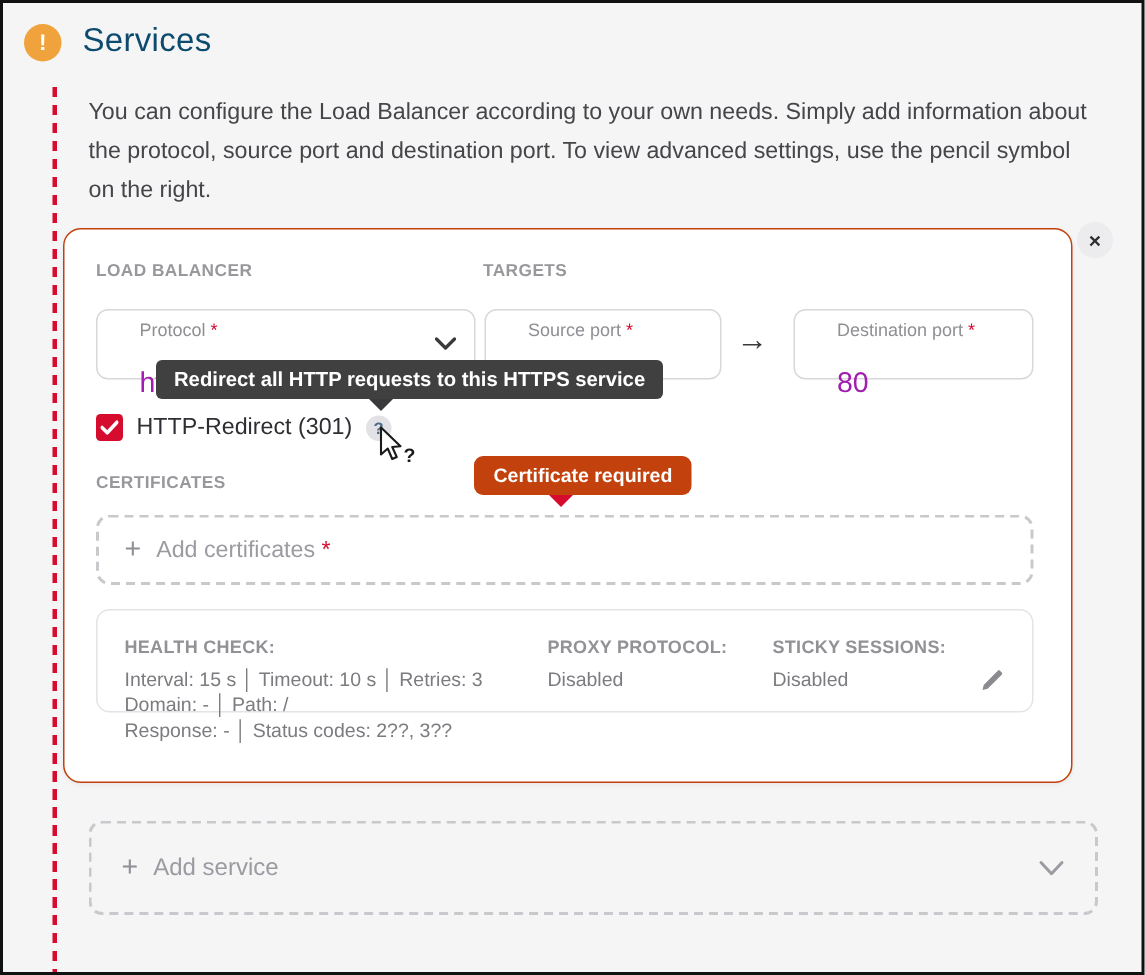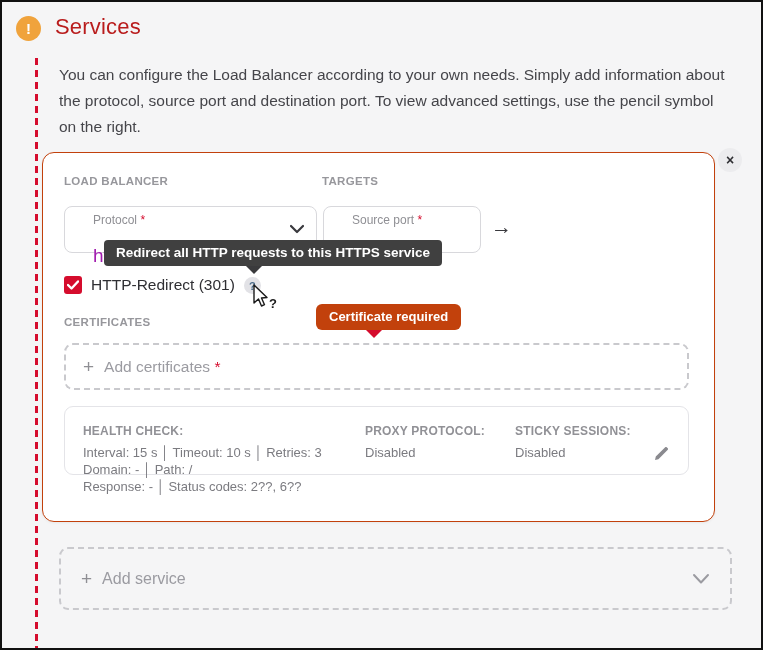--- a/index.html
+++ b/index.html
@@ -15,21 +15,21 @@
   
   .alert-badge {
     position: absolute; left: 14px; top: 14px;
     width: 25px; height: 25px; border-radius: 50%;
     background: #f0a33c; color: #fff;
     font-weight: bold; font-size: 15px;
     display: flex; align-items: center; justify-content: center;
   }
   .page-title {
     position: absolute; left: 53px; top: 12px;
-    font-size: 22px; font-weight: 400; color: #b91c1c;
+    font-size: 22px; font-weight: 400; color: #0c4a6e;
     letter-spacing: 0.2px;
   }
   .red-guide-line {
     position: absolute; left: 33px; top: 56px;
     width: 3px; height: 590px;
     background: repeating-linear-gradient(to bottom, #d50c2d 0 7px, transparent 7px 12px);
   }
   .description {
     position: absolute; left: 57px; top: 60px; width: 672px;
     font-size: 15.5px; line-height: 26px; color: #45454a;
@@ -162,20 +162,24 @@
     </svg>
   </div>
 
   <div class="field" style="left:280px; width:158px;">
     <div class="f-label"><span>Source port</span> <span class="req">*</span></div>
     <div class="f-value">443</div>
   </div>
 
   <div class="arrow-glyph">→</div>
 
+  <div class="field" style="left:486px; width:160px;">
+    <div class="f-label"><span>Destination port</span> <span class="req">*</span></div>
+    <div class="f-value">80</div>
+  </div>
 
   <div class="tooltip">
     <span>Redirect all HTTP requests to this HTTPS service</span>
     <div class="tail"></div>
   </div>
 
   <div class="check-row">
     <div class="checkbox">
       <svg width="12" height="10" viewBox="0 0 12 10">
         <polyline points="1,5 4.5,8.5 11,1.5" fill="none" stroke="#fff" stroke-width="2.4" stroke-linecap="round" stroke-linejoin="round"></polyline>
@@ -199,21 +203,21 @@
 
   <div class="dashed-btn add-certs">
     <span class="plus-glyph">+</span>
     <span>Add certificates</span>&nbsp;<span class="req">*</span>
   </div>
 
   <div class="details-panel">
     <div class="dp-label" style="left:18px;">HEALTH CHECK:</div>
     <div class="dp-text" style="left:18px; top:37px;">Interval: 15 s │ Timeout: 10 s │ Retries: 3</div>
     <div class="dp-text" style="left:18px; top:54px;">Domain: - │ Path: /</div>
-    <div class="dp-text" style="left:18px; top:71px;">Response: - │ Status codes: 2??, 6??</div>
+    <div class="dp-text" style="left:18px; top:71px;">Response: - │ Status codes: 2??, 3??</div>
 
     <div class="dp-label" style="left:300px;">PROXY PROTOCOL:</div>
     <div class="dp-text" style="left:300px; top:37px;">Disabled</div>
 
     <div class="dp-label" style="left:450px;">STICKY SESSIONS:</div>
     <div class="dp-text" style="left:450px; top:37px;">Disabled</div>
 
     <svg class="pencil-btn" width="17" height="17" viewBox="0 0 17 17">
       <path d="M2,15 L2.8,11.6 L12.2,2.2 C12.6,1.8 13.3,1.8 13.7,2.2 L14.8,3.3
                C15.2,3.7 15.2,4.4 14.8,4.8 L5.4,14.2 Z" fill="#8a8a8f"></path>

